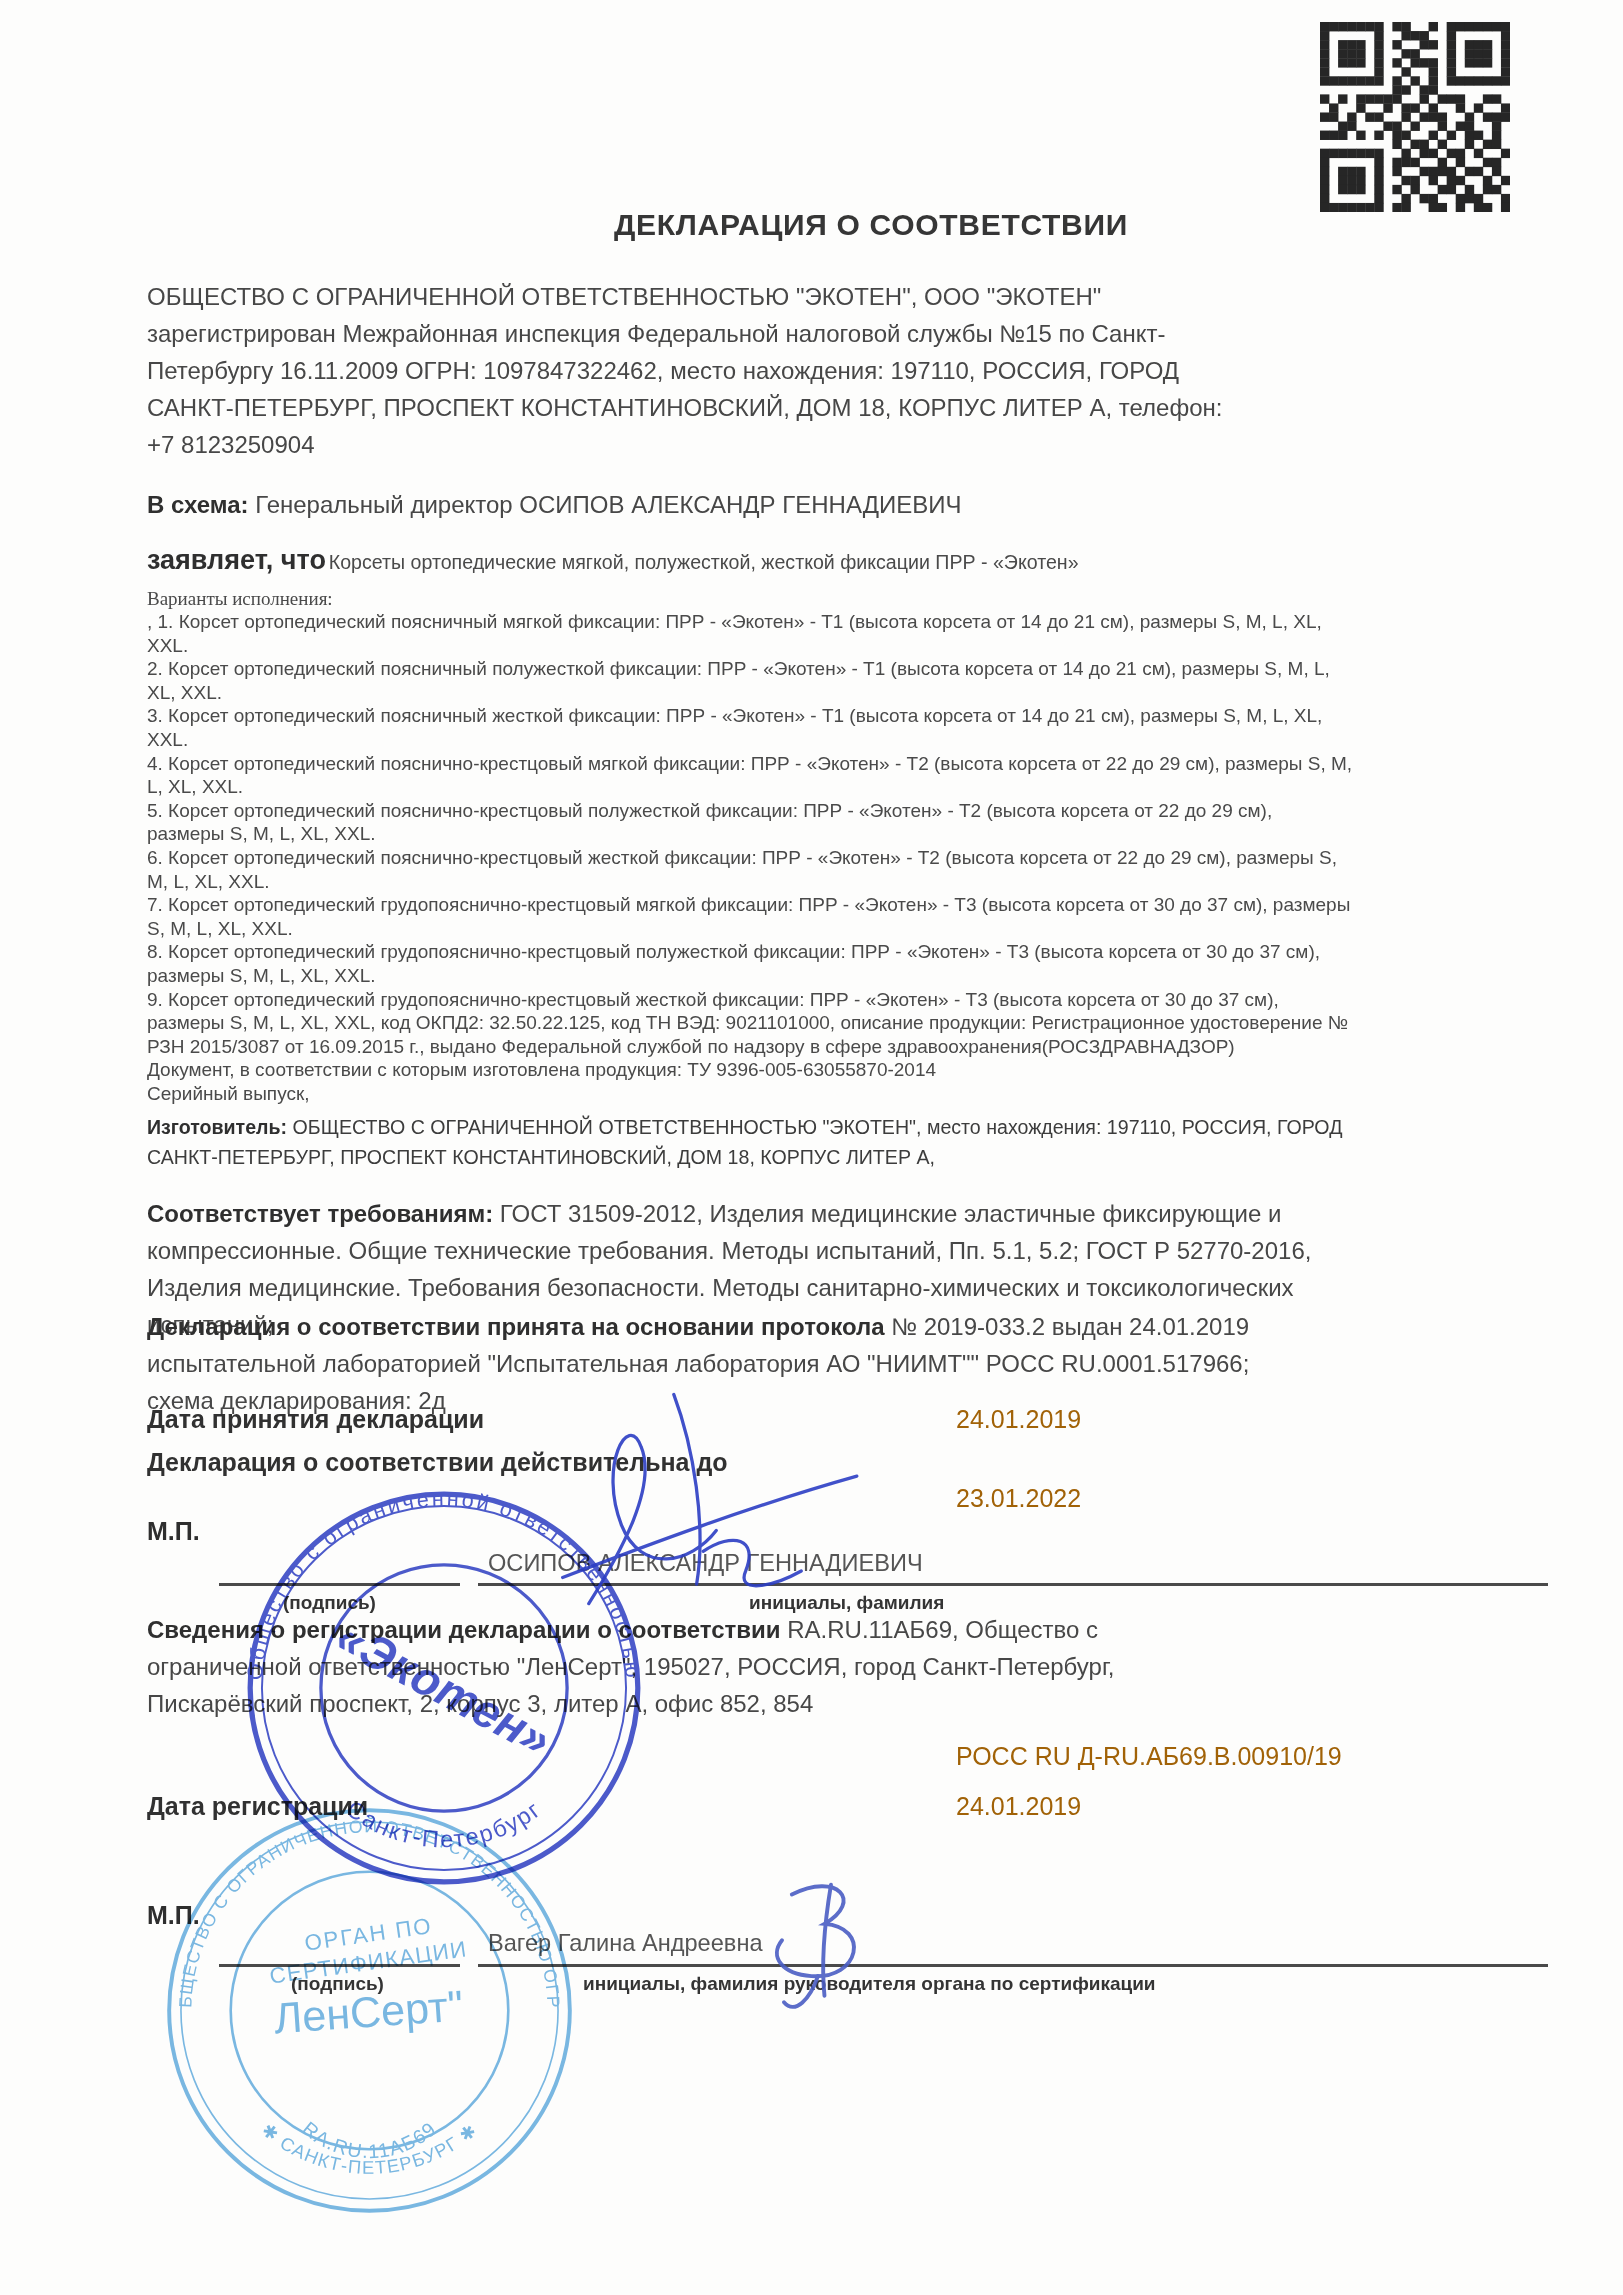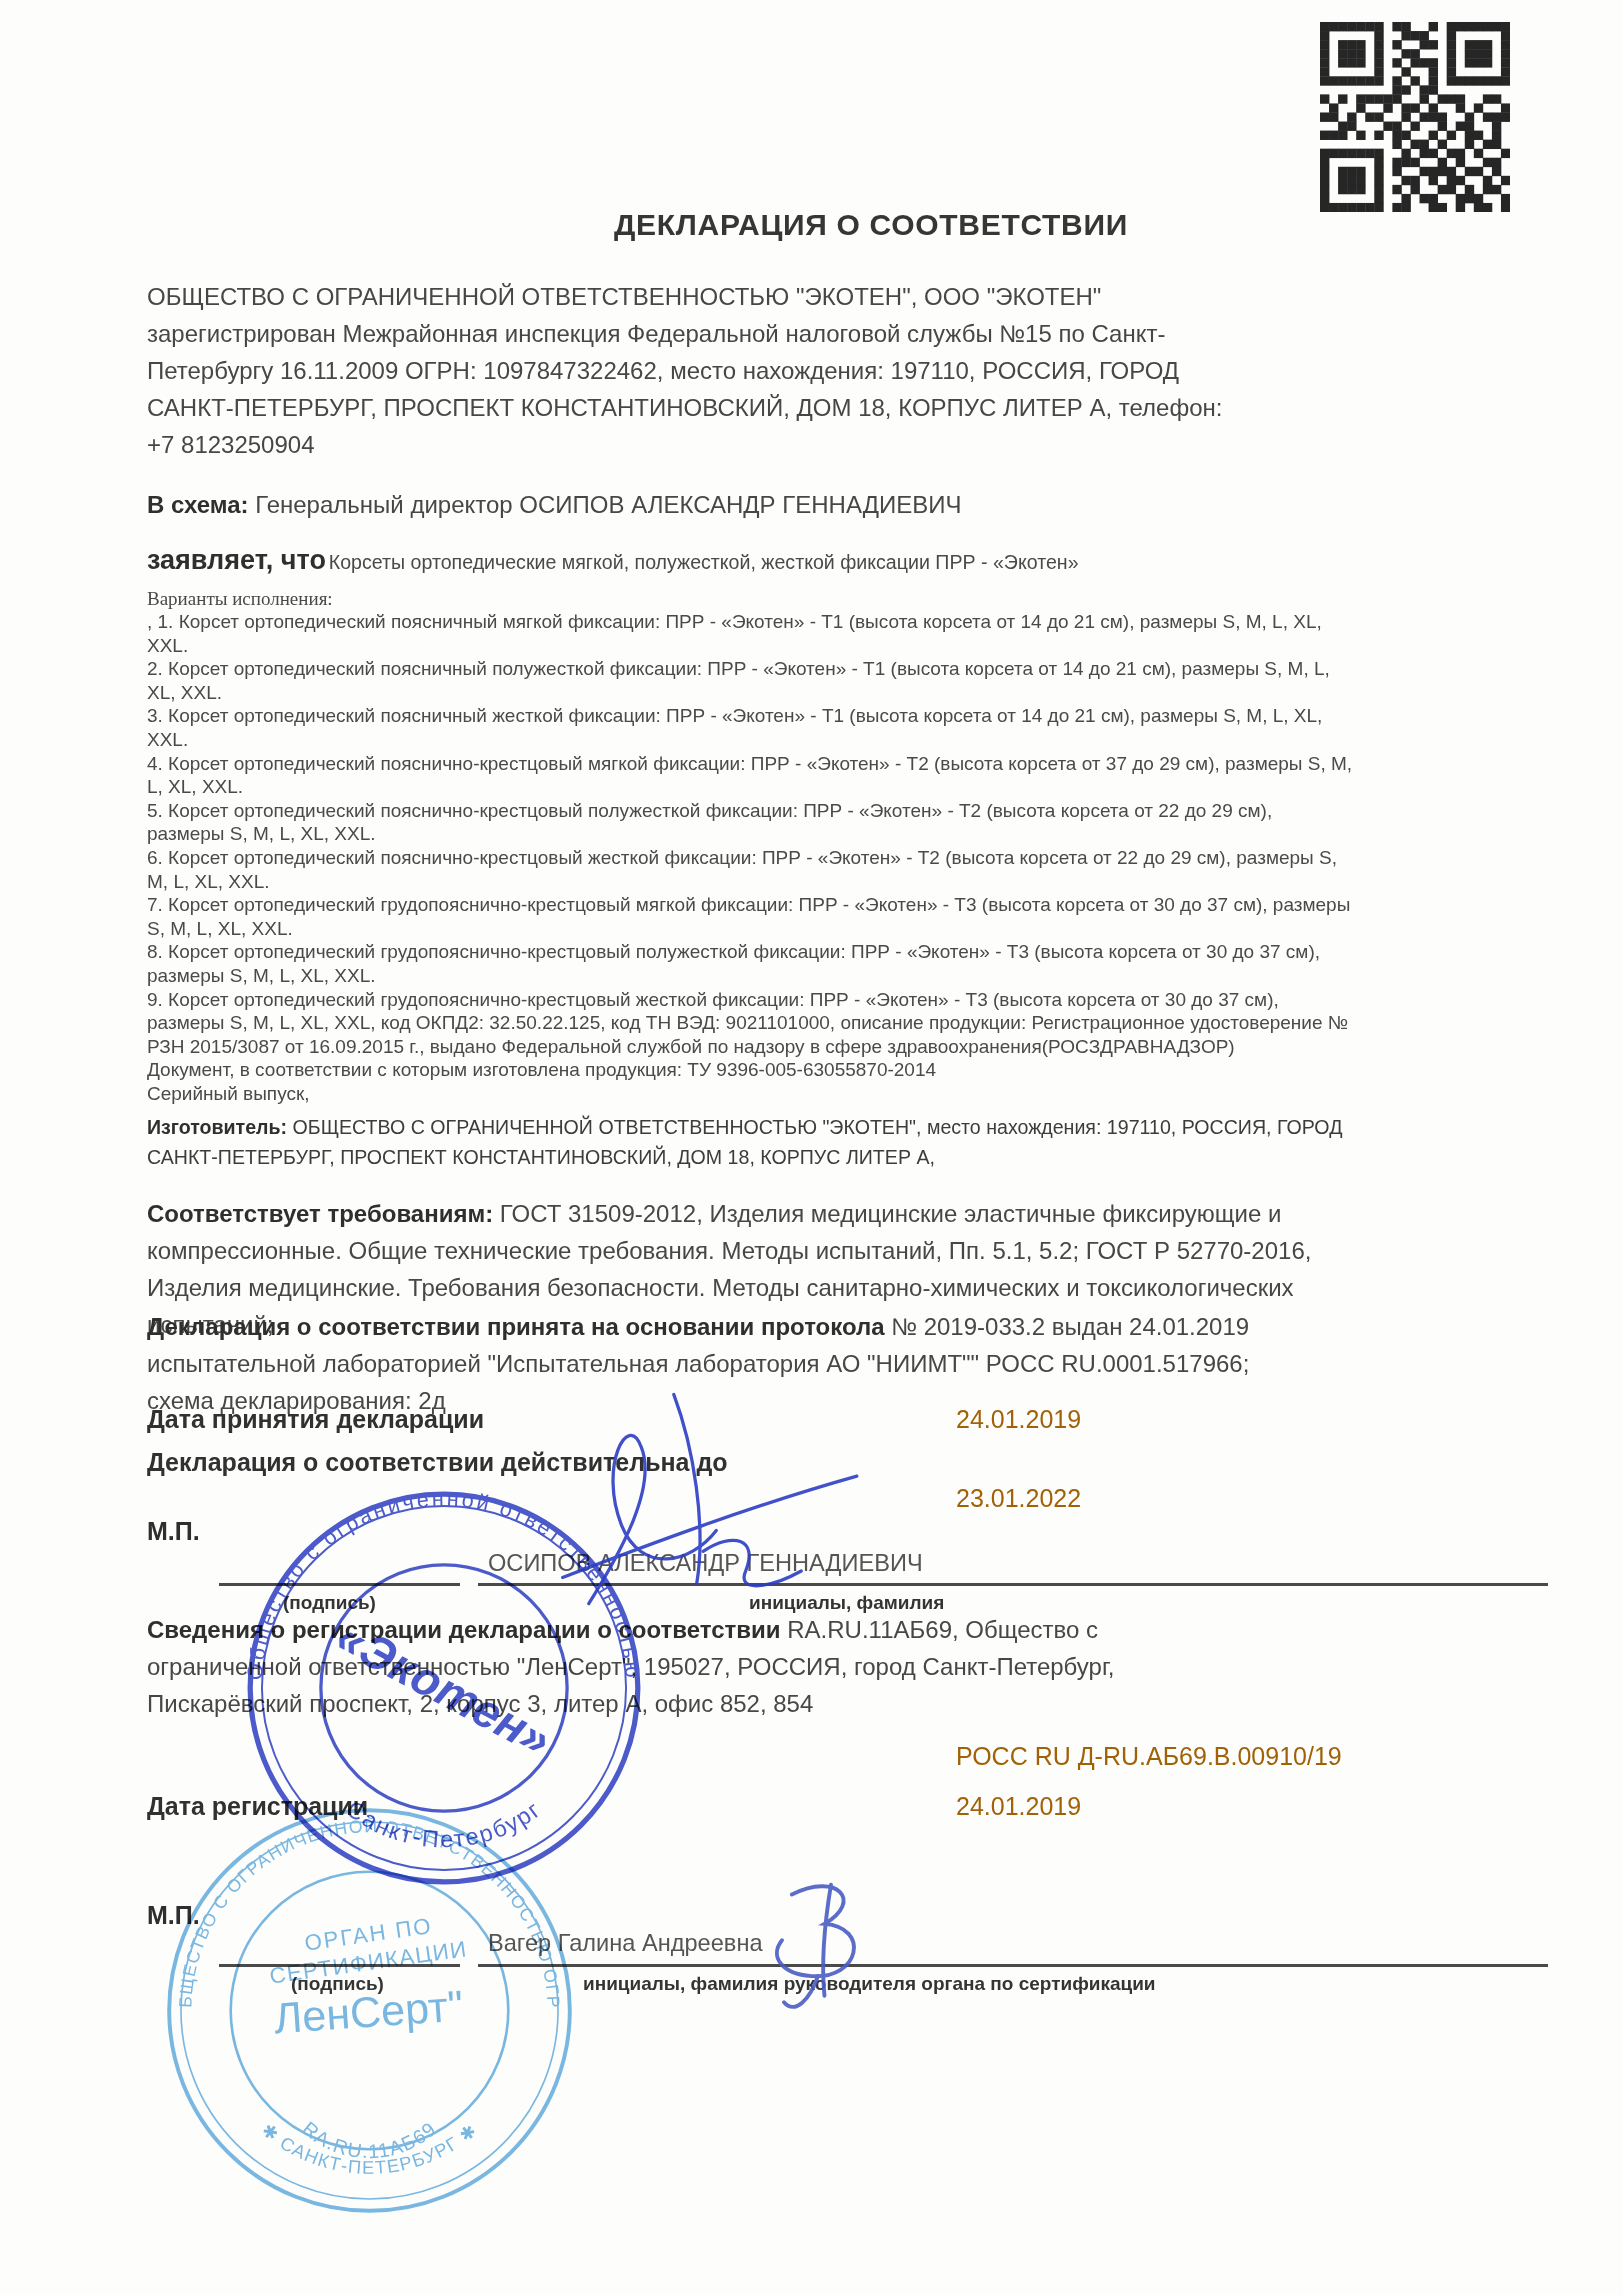--- a/index.html
+++ b/index.html
@@ -290,21 +290,21 @@
       <span class="declare-product">Корсеты ортопедические мягкой, полужесткой, жесткой фиксации ПРР - «Экотен»</span>
     </div>
     <div class="small-txt" style="margin-top:10.5px;font-family:Liberation Serif, serif;">Варианты исполнения:</div>
     <div class="small-txt">
       <div class="pre">, 1. Корсет ортопедический поясничный мягкой фиксации: ПРР - «Экотен» - Т1 (высота корсета от 14 до 21 см), размеры S, M, L, XL,
 XXL.</div>
       <div class="pre">2. Корсет ортопедический поясничный полужесткой фиксации: ПРР - «Экотен» - Т1 (высота корсета от 14 до 21 см), размеры S, M, L,
 XL, XXL.</div>
       <div class="pre">3. Корсет ортопедический поясничный жесткой фиксации: ПРР - «Экотен» - Т1 (высота корсета от 14 до 21 см), размеры S, M, L, XL,
 XXL.</div>
-      <div class="pre">4. Корсет ортопедический пояснично-крестцовый мягкой фиксации: ПРР - «Экотен» - Т2 (высота корсета от 37 до 29 см), размеры S, M,
+      <div class="pre">4. Корсет ортопедический пояснично-крестцовый мягкой фиксации: ПРР - «Экотен» - Т2 (высота корсета от 22 до 29 см), размеры S, M,
 L, XL, XXL.</div>
       <div class="pre">5. Корсет ортопедический пояснично-крестцовый полужесткой фиксации: ПРР - «Экотен» - Т2 (высота корсета от 22 до 29 см),
 размеры S, M, L, XL, XXL.</div>
       <div class="pre">6. Корсет ортопедический пояснично-крестцовый жесткой фиксации: ПРР - «Экотен» - Т2 (высота корсета от 22 до 29 см), размеры S,
 M, L, XL, XXL.</div>
       <div class="pre">7. Корсет ортопедический грудопояснично-крестцовый мягкой фиксации: ПРР - «Экотен» - Т3 (высота корсета от 30 до 37 см), размеры
 S, M, L, XL, XXL.</div>
       <div class="pre">8. Корсет ортопедический грудопояснично-крестцовый полужесткой фиксации: ПРР - «Экотен» - Т3 (высота корсета от 30 до 37 см),
 размеры S, M, L, XL, XXL.</div>
       <div class="pre">9. Корсет ортопедический грудопояснично-крестцовый жесткой фиксации: ПРР - «Экотен» - Т3 (высота корсета от 30 до 37 см),

